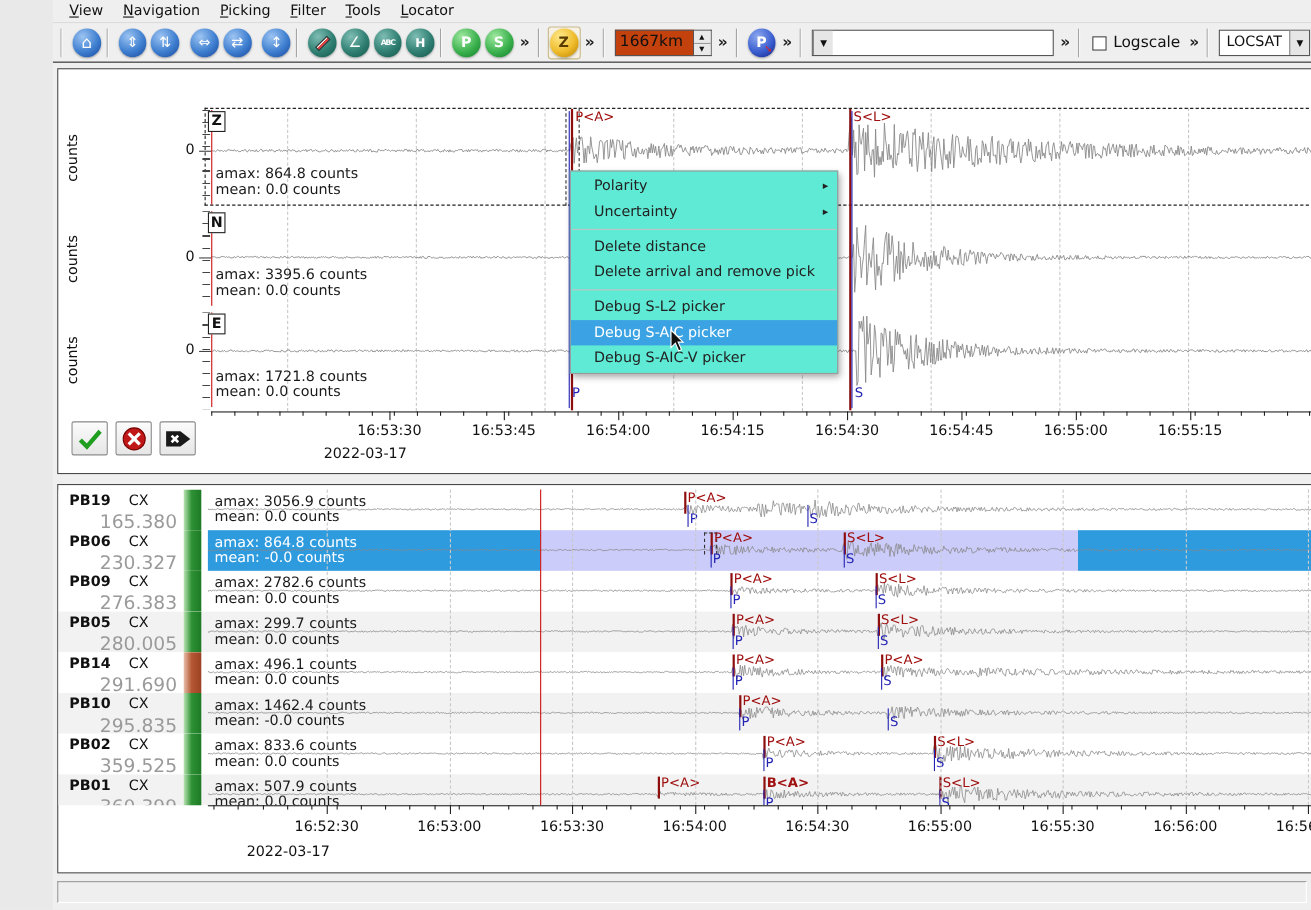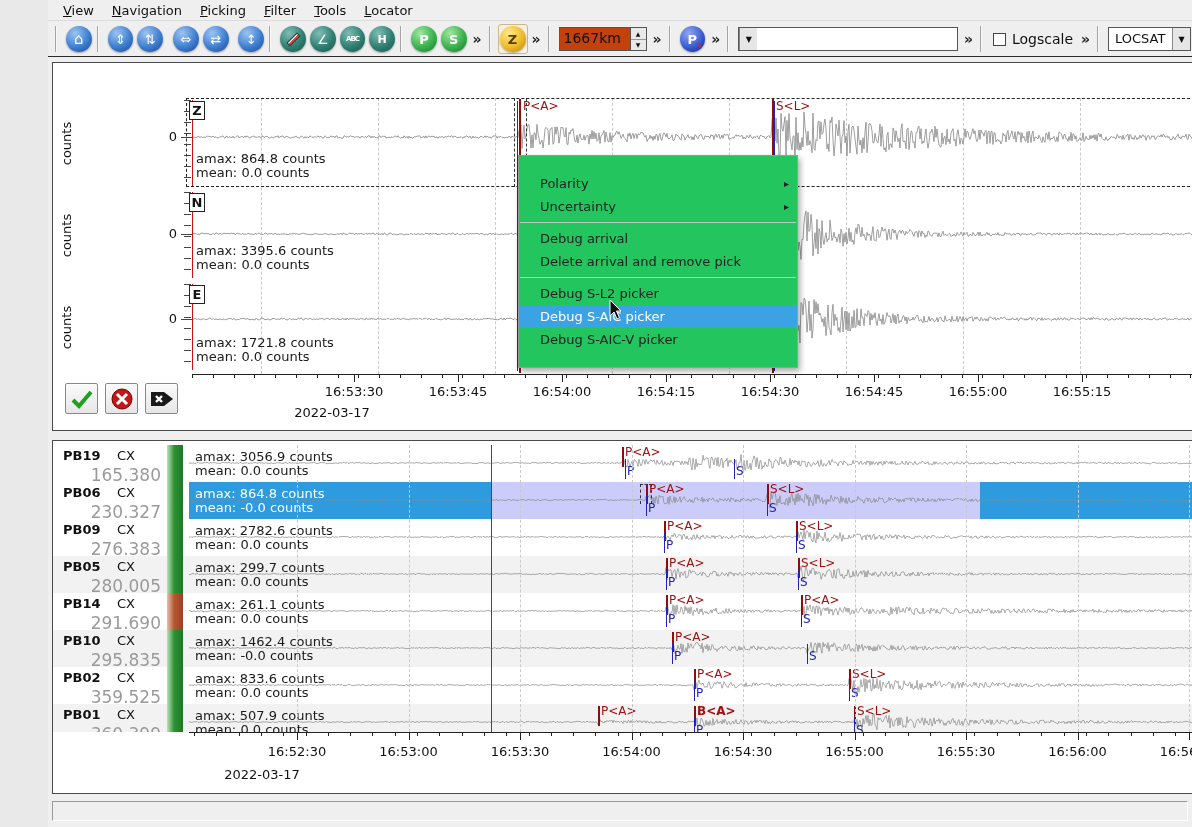--- a/index.html
+++ b/index.html
@@ -61,21 +61,21 @@
 .axisline { position:absolute; height:1px; background:#222; }
 .tick { position:absolute; width:1px; background:#222; }
 .axlab { position:absolute; width:76px; text-align:center; font-size:13px; color:#111; }
 .axdate { position:absolute; width:100px; text-align:center; font-size:13px; color:#111; }
 .pickbox { position:absolute; border-left:1px dashed #333; border-right:1px dashed #333; }
 
 
 .wbtn { position:absolute; width:33px; height:31px; background:linear-gradient(#fbfbfb,#e6e6e6); border:1px solid #888; border-radius:2px; box-shadow:0 1px 0 #fff inset; display:flex; align-items:center; justify-content:center; }
 
 
-.cmenu { position:absolute; left:470px; top:155px; width:280px; background:#22c55e; border:1px solid #9a9a9a; box-shadow:2px 3px 6px rgba(0,0,0,.35); padding:16px 0; z-index:50; }
+.cmenu { position:absolute; left:470px; top:155px; width:244px; background:#5eead4; border:1px solid #9a9a9a; box-shadow:2px 3px 6px rgba(0,0,0,.35); padding:2px 0; z-index:50; }
 .cm-item { height:23px; line-height:23px; padding-left:21px; padding-right:8px; font-size:13px; color:#222; position:relative; }
 .cm-item.hl { background:#3ba3e3; color:#fff; }
 .cm-sep { height:1px; background:#c4c4c4; margin:4px 1px; }
 .cm-arrow { position:absolute; right:8px; top:0; font-size:10px; }
 
 
 .rowlab-st { position:absolute; left:10px; top:3px; font-weight:bold; font-size:13px; }
 .rowlab-net { position:absolute; left:64px; top:3px; font-size:13px; }
 .rowlab-dist { position:absolute; left:16px; top:20px; width:92px; text-align:right; font-size:17px; color:#9a9a9a; }
 .bar { position:absolute; left:114px; top:0; width:16px; height:37px; }
@@ -354,21 +354,21 @@
           <polygon points="1,2 14,2 23,9 14,16 1,16" fill="#1a1a1a"></polygon>
           <path d="M6 6 L12 12 M12 6 L6 12" stroke="#fff" stroke-width="2.4"></path>
         </svg>
     </div>
   </div>
 
   <div class="cmenu" id="cmenu">
       <div class="cm-item">Polarity<span class="cm-arrow">▸</span></div>
       <div class="cm-item">Uncertainty<span class="cm-arrow">▸</span></div>
       <div class="cm-sep"></div>
-      <div class="cm-item">Debug arrival</div>
+      <div class="cm-item">Delete distance</div>
       <div class="cm-item">Delete arrival and remove pick</div>
       <div class="cm-sep"></div>
       <div class="cm-item">Debug S-L2 picker</div>
       <div class="cm-item hl">Debug S-AIC picker</div>
       <div class="cm-item">Debug S-AIC-V picker</div>
     </div>
 
   <svg class="cursor" style="left:561px;top:299px;" width="16" height="22">
     <polygon points="1,1 1,17 5,13 8,20 10.5,18.7 7.5,12 12,12" fill="#111" stroke="#fff" stroke-width="1"></polygon>
   </svg>
@@ -472,21 +472,21 @@
         <div class="brow" style="top: 148px; background: rgb(255, 255, 255);">
           <div class="rowlab-st">PB14</div>
           <div class="rowlab-net">CX</div>
           <div class="rowlab-dist">291.690 km</div>
           <div class="bar red"></div>
           <div class="tracezone">
             <svg width="1020" height="37" class="wave">
               <path d="M0 18L0 17.5L1 17.7L2 18.6L3 18.4L4 18.2L5 17.7L6 18.5L7 18.6L8 18.1L9 17.7L10 18.6L11 17.9L12 18.0L13 17.8L14 18.5L15 18.6L16 18.6L17 18.7L18 18.6L19 18.7L20 17.9L21 18.3L22 17.4L23 18.1L24 17.4L25 18.4L26 17.6L27 18.1L28 18.5L29 18.5L30 17.8L31 17.8L32 17.5L33 17.3L34 18.2L35 17.6L36 18.1L37 17.5L38 18.6L39 18.4L40 17.6L41 18.7L42 17.6L43 18.5L44 18.3L45 18.2L46 17.5L47 18.4L48 17.8L49 18.2L50 18.1L51 17.9L52 17.9L53 17.4L54 18.5L55 17.7L56 17.6L57 18.2L58 17.9L59 18.3L60 17.7L61 17.8L62 18.5L63 18.4L64 18.0L65 17.7L66 17.5L67 17.7L68 18.7L69 18.2L70 18.2L71 17.6L72 17.4L73 18.6L74 17.7L75 17.9L76 17.7L77 18.4L78 18.4L79 17.3L80 17.8L81 18.6L82 17.3L83 17.3L84 17.4L85 17.7L86 18.6L87 18.0L88 18.0L89 17.4L90 17.4L91 18.3L92 17.3L93 17.5L94 17.4L95 18.5L96 18.0L97 18.3L98 18.1L99 17.8L100 18.4L101 18.6L102 17.9L103 17.7L104 17.3L105 17.8L106 17.5L107 18.0L108 18.4L109 18.6L110 18.2L111 17.9L112 18.5L113 17.8L114 17.4L115 18.4L116 17.4L117 18.5L118 18.2L119 18.6L120 17.5L121 18.2L122 17.7L123 17.8L124 18.1L125 17.5L126 18.0L127 18.3L128 17.9L129 17.8L130 17.4L131 17.4L132 18.0L133 18.0L134 18.6L135 17.7L136 18.3L137 17.7L138 18.0L139 17.8L140 17.4L141 18.0L142 18.6L143 18.5L144 18.1L145 17.6L146 17.4L147 18.3L148 17.8L149 18.1L150 17.8L151 17.8L152 17.5L153 18.3L154 17.5L155 18.0L156 17.7L157 18.4L158 18.6L159 18.4L160 18.1L161 17.8L162 18.1L163 17.4L164 17.7L165 18.2L166 18.3L167 17.9L168 17.5L169 17.8L170 18.3L171 17.7L172 18.0L173 17.4L174 17.6L175 17.3L176 18.3L177 17.5L178 17.8L179 17.8L180 18.3L181 18.0L182 17.4L183 18.4L184 17.7L185 18.6L186 18.6L187 17.9L188 18.3L189 18.4L190 18.5L191 18.1L192 17.9L193 18.2L194 18.6L195 18.4L196 18.3L197 17.5L198 17.3L199 17.5L200 18.5L201 17.6L202 17.4L203 18.6L204 18.5L205 17.7L206 17.9L207 18.0L208 18.5L209 17.5L210 18.3L211 17.4L212 17.7L213 18.0L214 18.4L215 18.4L216 17.5L217 17.4L218 18.2L219 18.0L220 18.2L221 18.2L222 18.2L223 17.9L224 18.6L225 18.5L226 18.7L227 18.7L228 18.1L229 18.3L230 18.6L231 17.5L232 17.8L233 17.4L234 17.6L235 17.9L236 17.6L237 17.8L238 17.8L239 18.2L240 17.3L241 18.2L242 18.2L243 18.5L244 17.9L245 18.0L246 17.8L247 18.3L248 17.9L249 17.6L250 17.6L251 18.0L252 18.2L253 17.6L254 17.7L255 17.7L256 17.5L257 17.8L258 17.8L259 17.7L260 18.4L261 17.6L262 17.9L263 18.4L264 18.7L265 17.7L266 18.1L267 17.8L268 17.9L269 17.9L270 18.7L271 17.5L272 17.8L273 18.3L274 17.3L275 18.4L276 18.2L277 18.2L278 18.2L279 18.2L280 18.1L281 17.6L282 18.0L283 18.6L284 17.6L285 18.6L286 17.6L287 18.6L288 18.6L289 17.9L290 18.4L291 18.2L292 17.7L293 18.3L294 18.2L295 18.1L296 18.2L297 17.7L298 17.6L299 17.7L300 17.3L301 18.2L302 18.1L303 17.4L304 18.4L305 18.1L306 18.2L307 18.2L308 18.2L309 17.9L310 18.5L311 17.6L312 17.6L313 18.7L314 18.0L315 17.6L316 18.1L317 18.2L318 17.4L319 18.3L320 18.1L321 17.7L322 17.9L323 18.0L324 17.5L325 17.6L326 18.6L327 18.5L328 18.3L329 17.3L330 18.6L331 17.4L332 18.1L333 18.1L334 17.8L335 18.2L336 17.9L337 18.5L338 18.3L339 17.5L340 17.6L341 18.1L342 17.5L343 17.4L344 17.3L345 18.1L346 17.3L347 17.6L348 18.0L349 18.3L350 17.8L351 18.0L352 18.7L353 17.8L354 18.1L355 18.1L356 18.5L357 17.5L358 18.7L359 18.4L360 17.7L361 18.4L362 18.5L363 18.0L364 18.5L365 17.7L366 18.4L367 17.7L368 18.4L369 17.6L370 17.7L371 17.6L372 18.0L373 18.1L374 17.8L375 17.7L376 17.8L377 18.2L378 17.7L379 17.4L380 18.0L381 18.0L382 18.0L383 17.8L384 17.8L385 18.3L386 18.4L387 18.4L388 17.9L389 17.8L390 18.6L391 17.8L392 18.4L393 18.7L394 18.4L395 18.6L396 17.8L397 18.0L398 18.3L399 17.8L400 17.5L401 18.1L402 17.8L403 17.7L404 18.7L405 18.0L406 17.7L407 17.9L408 17.5L409 18.2L410 17.7L411 18.2L412 18.5L413 18.1L414 18.5L415 17.9L416 17.3L417 17.3L418 17.6L419 17.7L420 18.4L421 17.8L422 18.2L423 18.1L424 18.0L425 17.9L426 18.4L427 18.5L428 17.4L429 17.8L430 17.7L431 18.1L432 18.3L433 17.9L434 18.5L435 18.6L436 18.6L437 18.2L438 17.7L439 18.0L440 17.7L441 17.7L442 18.1L443 18.7L444 18.6L445 18.4L446 18.4L447 17.4L448 18.7L449 18.2L450 18.2L451 17.9L452 17.3L453 18.1L454 18.0L455 17.6L456 17.8L457 18.4L458 17.8L459 18.6L460 18.6L461 17.9L462 17.3L463 17.5L464 17.4L465 18.4L466 18.2L467 18.0L468 18.6L469 17.9L470 17.5L471 18.4L472 17.4L473 18.0L474 18.6L475 18.4L476 18.5L477 14.1L478 13.1L479 14.3L480 20.0L481 24.5L482 18.8L483 19.7L484 11.7L485 21.2L486 12.6L487 21.5L488 11.8L489 18.9L490 20.5L491 19.4L492 13.9L493 15.1L494 20.9L495 20.7L496 12.9L497 17.7L498 14.5L499 20.3L500 14.5L501 20.7L502 13.7L503 19.3L504 22.5L505 16.8L506 18.6L507 18.5L508 14.9L509 19.3L510 21.0L511 16.1L512 18.9L513 15.6L514 21.7L515 19.5L516 18.3L517 20.2L518 18.5L519 20.9L520 20.5L521 19.1L522 16.8L523 20.1L524 16.8L525 16.2L526 18.0L527 15.0L528 19.2L529 20.7L530 20.3L531 19.7L532 20.5L533 19.6L534 17.7L535 20.1L536 20.3L537 15.6L538 19.8L539 20.0L540 15.6L541 18.6L542 20.2L543 18.8L544 17.1L545 18.8L546 16.5L547 17.8L548 18.7L549 17.0L550 19.3L551 19.1L552 16.5L553 18.9L554 18.6L555 19.6L556 16.5L557 18.6L558 19.4L559 17.3L560 17.9L561 17.2L562 19.4L563 17.5L564 17.1L565 19.3L566 17.9L567 17.4L568 17.5L569 18.3L570 17.0L571 19.2L572 18.8L573 19.2L574 19.2L575 17.7L576 17.2L577 17.0L578 18.6L579 16.8L580 17.3L581 19.1L582 17.2L583 19.1L584 18.1L585 17.1L586 17.9L587 18.5L588 17.4L589 18.4L590 17.5L591 19.1L592 18.8L593 18.6L594 18.4L595 17.9L596 17.4L597 17.2L598 18.2L599 17.9L600 17.0L601 18.1L602 17.9L603 18.5L604 17.6L605 17.2L606 16.9L607 19.1L608 18.6L609 17.4L610 18.2L611 17.7L612 16.7L613 11.7L614 21.7L615 13.4L616 24.0L617 20.6L618 12.6L619 17.3L620 14.5L621 11.9L622 17.5L623 18.8L624 13.2L625 14.8L626 21.0L627 13.2L628 13.1L629 20.4L630 13.6L631 14.8L632 22.6L633 17.2L634 15.5L635 14.8L636 17.7L637 14.8L638 17.8L639 14.3L640 20.9L641 15.8L642 18.4L643 16.3L644 22.2L645 19.2L646 16.1L647 15.5L648 18.3L649 22.1L650 17.7L651 14.6L652 17.7L653 18.3L654 19.5L655 14.9L656 14.1L657 18.7L658 14.9L659 19.3L660 15.0L661 21.1L662 21.2L663 16.9L664 17.2L665 20.9L666 17.9L667 15.6L668 18.8L669 19.8L670 18.8L671 16.5L672 14.8L673 15.0L674 16.5L675 18.7L676 18.9L677 18.6L678 15.9L679 17.7L680 21.0L681 16.1L682 20.6L683 18.2L684 16.1L685 18.3L686 19.7L687 20.7L688 17.7L689 17.1L690 18.2L691 20.6L692 18.8L693 16.5L694 19.8L695 16.1L696 19.2L697 18.2L698 18.3L699 20.4L700 22.3L701 21.9L702 14.2L703 21.1L704 15.7L705 17.6L706 18.4L707 14.4L708 21.3L709 14.3L710 14.2L711 19.4L712 17.8L713 19.0L714 15.3L715 18.2L716 19.6L717 15.1L718 14.2L719 15.3L720 18.0L721 14.3L722 16.8L723 19.7L724 20.1L725 21.7L726 16.0L727 15.6L728 15.5L729 19.6L730 18.8L731 20.9L732 19.5L733 20.5L734 15.1L735 21.0L736 19.6L737 18.6L738 17.8L739 17.0L740 18.0L741 20.5L742 15.0L743 17.5L744 17.9L745 15.8L746 17.3L747 20.3L748 16.3L749 19.7L750 19.3L751 20.9L752 18.5L753 15.7L754 15.0L755 15.5L756 16.3L757 15.3L758 18.3L759 17.5L760 17.9L761 20.3L762 20.4L763 19.7L764 20.9L765 19.2L766 15.8L767 15.7L768 15.6L769 17.0L770 20.1L771 19.5L772 19.7L773 18.2L774 17.7L775 18.1L776 18.0L777 16.2L778 17.3L779 16.8L780 20.0L781 20.2L782 19.4L783 20.5L784 16.0L785 17.7L786 19.9L787 18.6L788 20.2L789 16.3L790 17.8L791 20.3L792 19.0L793 15.6L794 17.4L795 18.1L796 17.4L797 17.1L798 18.0L799 15.9L800 16.1L801 17.0L802 20.3L803 17.4L804 20.3L805 20.4L806 17.3L807 19.8L808 18.8L809 17.0L810 20.3L811 17.8L812 19.7L813 15.7L814 16.6L815 16.8L816 19.9L817 17.5L818 16.3L819 16.7L820 16.6L821 19.5L822 18.9L823 18.6L824 17.5L825 15.8L826 18.9L827 18.3L828 20.1L829 17.1L830 16.2L831 18.6L832 18.3L833 19.8L834 16.3L835 15.9L836 19.1L837 19.7L838 18.5L839 16.2L840 16.8L841 19.1L842 18.7L843 17.7L844 15.9L845 16.3L846 18.7L847 17.9L848 17.2L849 17.9L850 19.7L851 17.4L852 19.3L853 18.0L854 19.7L855 19.3L856 17.7L857 19.6L858 19.9L859 16.0L860 16.4L861 16.2L862 16.5L863 18.5L864 16.0L865 17.1L866 17.5L867 18.5L868 17.3L869 19.3L870 18.6L871 18.4L872 19.0L873 18.0L874 19.0L875 16.2L876 19.9L877 17.0L878 18.5L879 19.3L880 18.0L881 19.9L882 16.9L883 19.2L884 16.6L885 18.9L886 18.5L887 18.7L888 18.0L889 17.1L890 17.0L891 17.6L892 16.7L893 18.0L894 19.1L895 17.0L896 18.9L897 16.7L898 18.1L899 18.1L900 18.4L901 17.7L902 17.6L903 18.1L904 16.2L905 19.5L906 17.2L907 18.7L908 18.2L909 19.7L910 16.4L911 19.1L912 18.3L913 18.4L914 19.5L915 18.9L916 19.2L917 19.6L918 16.8L919 18.0L920 17.8L921 18.5L922 18.0L923 19.4L924 17.6L925 17.8L926 18.8L927 17.9L928 17.7L929 19.1L930 16.4L931 17.8L932 16.5L933 19.2L934 18.1L935 17.2L936 19.2L937 17.0L938 19.5L939 17.7L940 19.3L941 16.9L942 18.0L943 19.4L944 18.1L945 16.9L946 18.7L947 18.6L948 18.4L949 16.7L950 16.4L951 18.6L952 16.9L953 17.8L954 17.5L955 16.5L956 18.3L957 18.4L958 18.2L959 19.1L960 17.2L961 16.9L962 18.9L963 17.2L964 19.0L965 17.4L966 17.6L967 16.7L968 17.7L969 17.0L970 16.9L971 17.3L972 18.9L973 18.1L974 19.3L975 16.7L976 18.8L977 17.9L978 18.2L979 18.7L980 17.1L981 18.1L982 17.2L983 18.7L984 17.0L985 18.6L986 17.3L987 19.0L988 17.9L989 18.4L990 16.9L991 18.5L992 16.8L993 19.3L994 17.9L995 18.6L996 17.1L997 16.7L998 18.2L999 18.1L1000 17.9L1001 18.8L1002 17.1L1003 18.7L1004 18.7L1005 19.1L1006 17.7L1007 16.7L1008 17.8L1009 19.3L1010 18.4L1011 18.9L1012 17.3L1013 17.3L1014 18.2L1015 18.0L1016 18.2L1017 18.3L1018 18.5L1019 17.5L1020 19.1" fill="none" stroke="#878787" stroke-width="0.7"></path>
             </svg>
             <div class="amaxblk" style="left: 6px; top: 5px;">
-              <div>amax: 261.1 counts</div>
+              <div>amax: 496.1 counts</div>
               <div>mean: 0.0 counts</div>
             </div>
             <div class="arrline" style="left: 477px; top: 2px; height: 20px; width: 1.5px;"></div>
             <div class="plabel" style="left: 480px; top: 0px;">P&lt;A&gt;</div>
             <div class="arrline" style="left: 612px; top: 2px; height: 20px; width: 1.5px;"></div>
             <div class="plabel" style="left: 615px; top: 0px;">P&lt;A&gt;</div>
             <div class="aline" style="left: 477px; top: 14px; height: 20px;"></div>
             <div class="alabel" style="left: 479px; top: 19px;">P</div>
             <div class="aline" style="left: 612px; top: 14px; height: 20px;"></div>
             <div class="alabel" style="left: 614px; top: 19px;">S</div>

